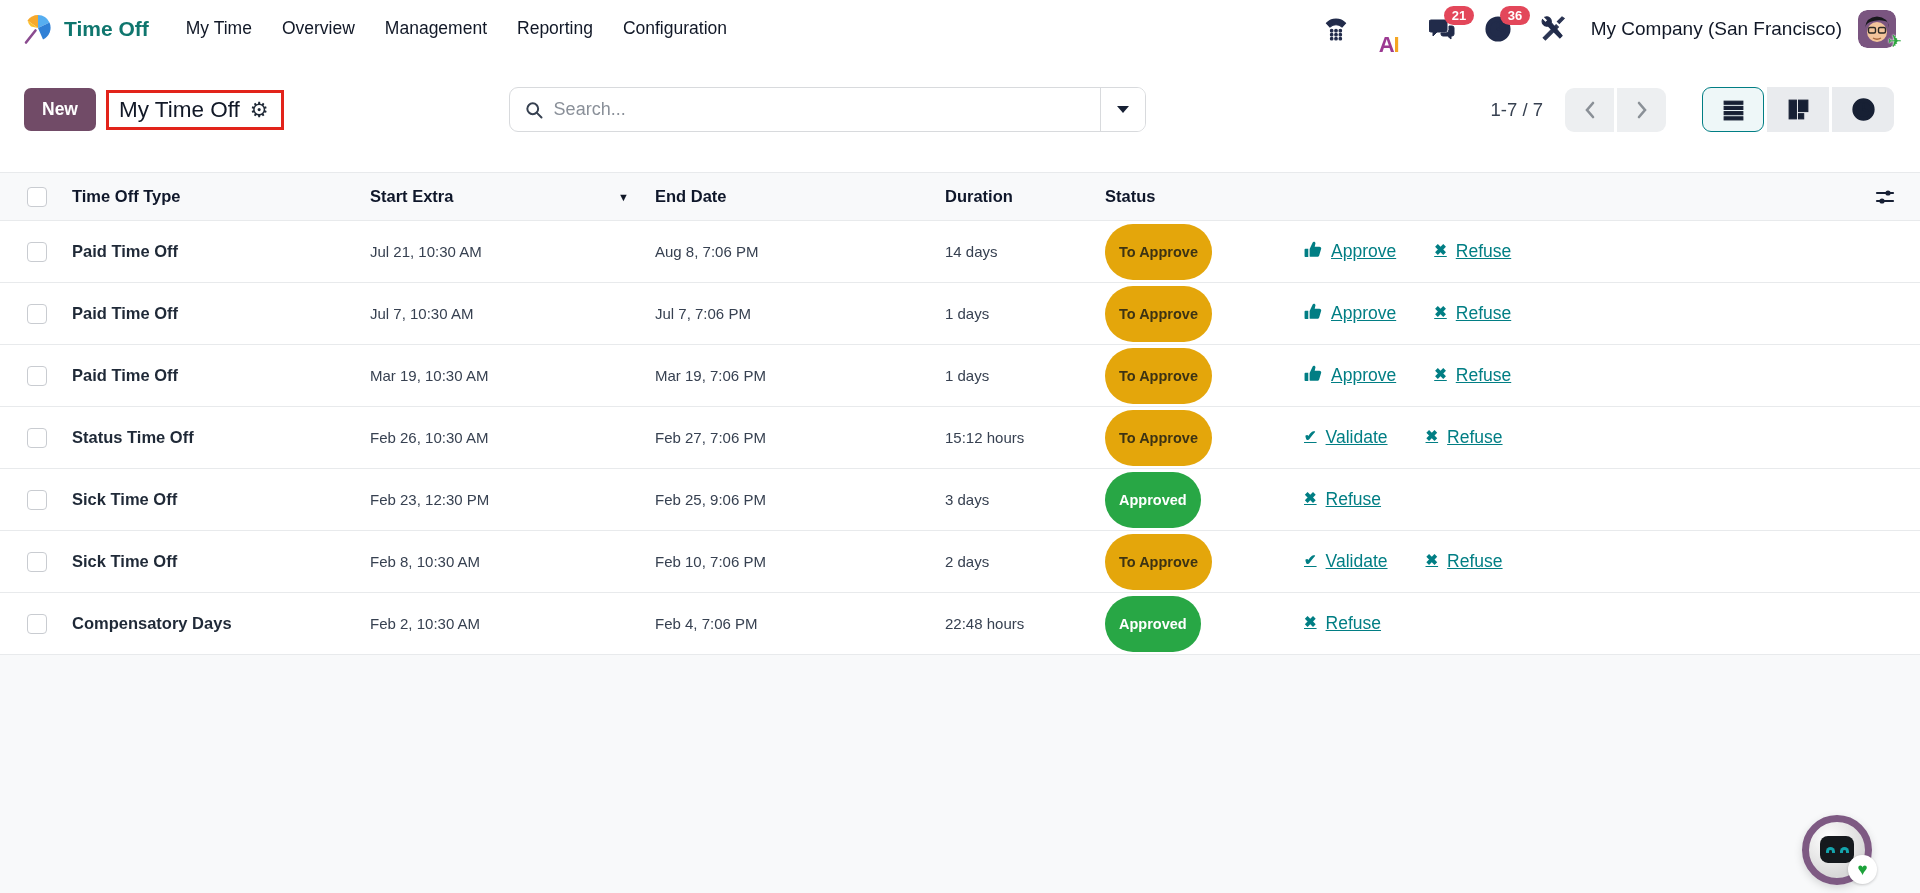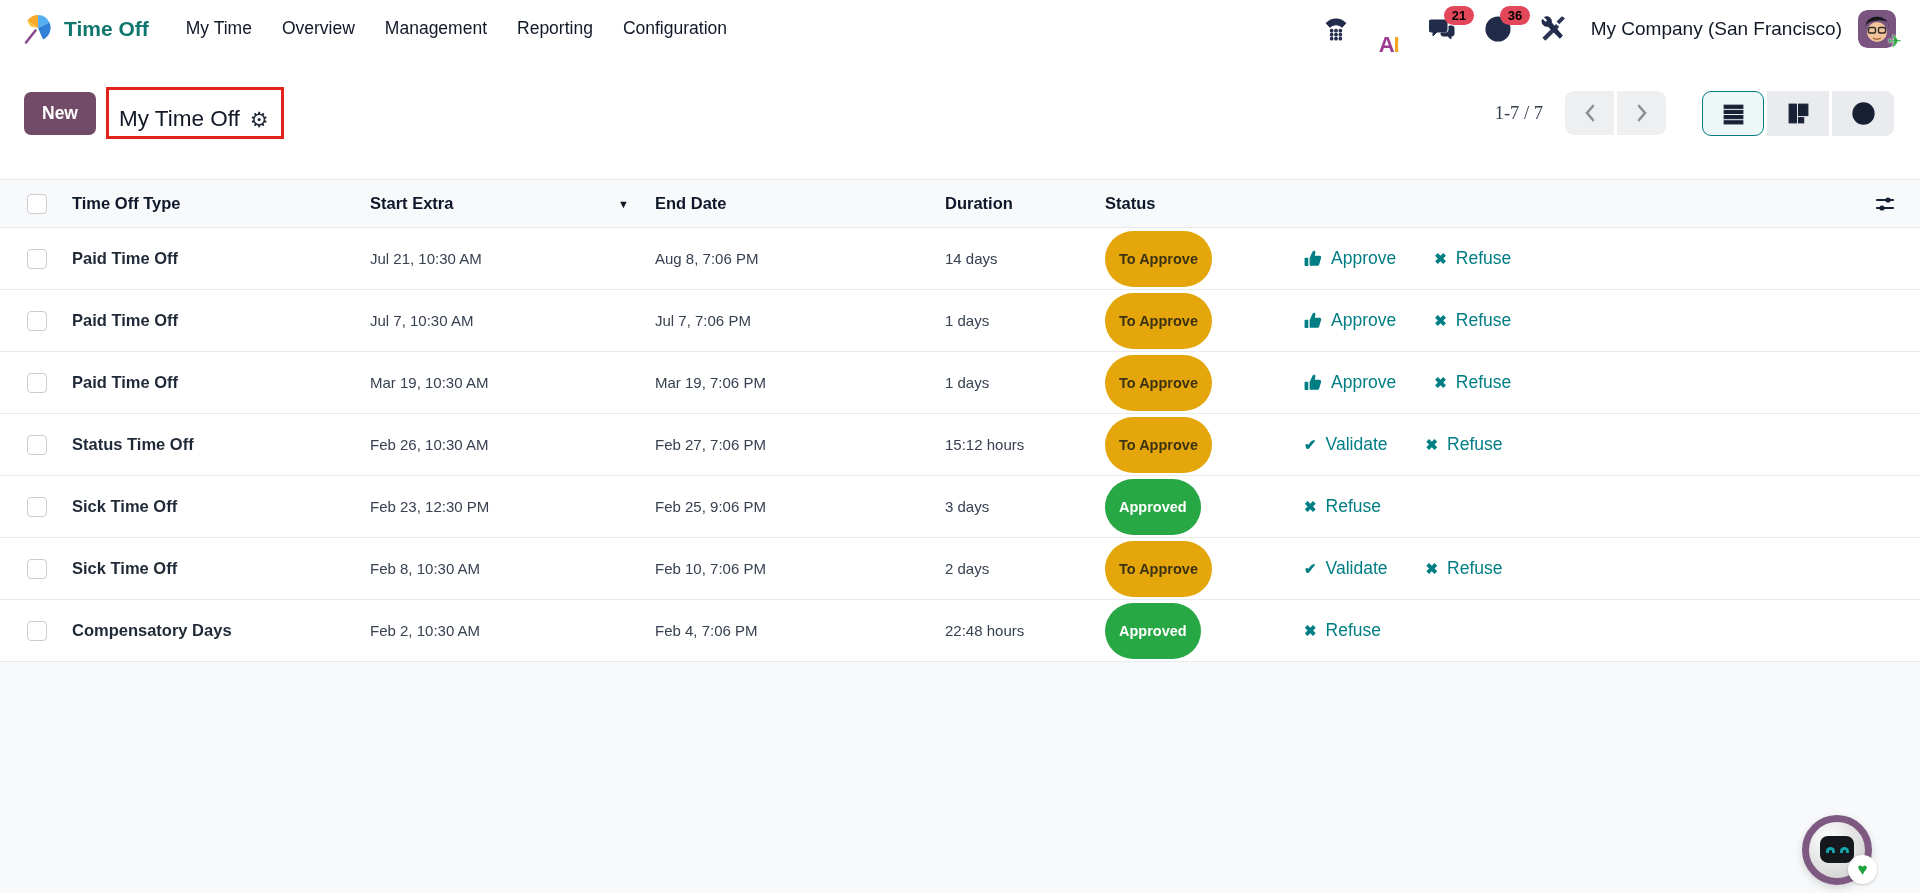--- a/index.html
+++ b/index.html
@@ -14,52 +14,52 @@
   .navbar { height:57px; background:#fff; display:flex; align-items:center;
             justify-content:space-between; padding:0 24px 0 22px; flex:0 0 auto; }
   .nav-left { display:flex; align-items:center; }
   .app-logo { width:32px; height:32px; margin-right:10px; cursor:pointer; }
   .brand { font-size:21px; font-weight:bold; color:#0f766e; margin-right:22px; cursor:pointer; }
   .nav-item { font-size:17.5px; color:#111827; padding:10px 15px; cursor:pointer; border-radius:6px; }
 
   .systray { display:flex; align-items:center; }
   .sys-btn { position:relative; margin-left:30px; cursor:pointer; display:flex; align-items:center; }
   .sys-svg { width:26px; height:26px; fill:#212b4a; stroke:#212b4a; }
-  .count-badge { position:absolute; top:-10px; left:15px; background:#e3475a; color:#000000;
+  .count-badge { position:absolute; top:-10px; left:15px; background:#e3475a; color:#ffffff;
     font-size:13px; font-weight:bold; border-radius:12px; padding:2px 8px; line-height:1.2; }
   .ai-letters { font-size:22px; font-weight:bold; letter-spacing:-1px;margin-top:33px; }
   .ai-a { color:#9c3a92; } .ai-i { color:#f5a623; }
   .company-name { font-size:19px; color:#111827; margin-left:24px; cursor:pointer; white-space:nowrap; }
   .avatar-wrap { position:relative; margin-left:16px; cursor:pointer; }
   .avatar { width:38px; height:38px; border-radius:9px; display:block; }
   .plane-badge { position:absolute; right:-6px; bottom:-4px; color:#2aa63c; font-size:17px;
     text-shadow:0 0 2px #fff, 0 0 2px #fff; }
 
   
   .control-panel { background:#fff; display:flex; align-items:center; justify-content:space-between;
     padding:30px 26px 24px 24px; flex:0 0 auto; }
   .cp-left { display:flex; align-items:center; }
   .btn-new { background:#714B67; color:#fff; border:none; border-radius:7px; font-family:inherit;
     font-size:17.5px; font-weight:bold; padding:11px 18px; cursor:pointer; }
-  .annotation-box { display:flex; align-items:center; border:3px solid #e2231a; padding:16px 12px 4px 10px;
+  .annotation-box { display:flex; align-items:center; border:3px solid #e2231a; padding:4px 12px 4px 10px;
     margin-left:10px; gap:10px; }
   .breadcrumb-title { font-size:22.5px; color:#111827; white-space:nowrap; }
   .gear-btn { font-size:21px; color:#1f2937; cursor:pointer; line-height:1; }
 
   .search-group { display:flex; width:637px; height:45px; border:1px solid #d8dadd; border-radius:9px;
     background:#fff; overflow:hidden; margin-left:-120px; }
   .search-box { display:flex; align-items:center; flex:1; padding:0 14px; gap:10px; }
   .search-box svg { width:20px; height:20px; flex:0 0 auto; }
   .search-input { border:none; outline:none; flex:1; font-family:inherit; font-size:18px; color:#374151; }
   .search-input::placeholder { color:#8a9099; }
   .search-toggle { width:45px; border:none; border-left:1px solid #d8dadd; background:#fff;
     cursor:pointer; display:flex; align-items:center; justify-content:center; }
 
   .cp-right { display:flex; align-items:center; gap:22px; }
-  .pager-text { font-size:18.5px; color:#374151; cursor:pointer; white-space:nowrap;font-family:Liberation Serif, serif; }
+  .pager-text { font-size:18.5px; color:#374151; cursor:pointer; white-space:nowrap; }
   .pager-btns { display:flex; gap:3px; }
   .pager-btn { width:49px; height:44px; background:#edeff1; border:none; cursor:pointer;
     display:flex; align-items:center; justify-content:center; }
   .pager-btn:first-child { border-radius:9px 0 0 9px; }
   .pager-btn:last-child { border-radius:0 9px 9px 0; }
   .view-switcher { display:flex; gap:3px; margin-left:14px; }
   .vs-btn { width:62px; height:45px; background:#e9ebee; border:1px solid transparent; cursor:pointer;
     display:flex; align-items:center; justify-content:center; }
   .vs-btn:first-child { border-radius:9px 0 0 9px; }
   .vs-btn:last-child { border-radius:0 9px 9px 0; }
@@ -79,21 +79,21 @@
   .hcell { cursor:pointer; }
   .sort-caret { font-size:11px; color:#111827; margin-left:auto; margin-right:16px; }
   .chk { width:20px; height:20px; border:1.5px solid #c9ccd1; border-radius:4px; background:#fff; cursor:pointer; }
   .cell-type { font-weight:bold; color:#1f2937; font-size:16.5px; }
   .cell-text { color:#374151; font-size:15px; }
   .status-badge { border-radius:999px; padding:20px 14px; font-size:14.5px; font-weight:bold; white-space:nowrap; }
   .badge-warning { background:#e4a60b; color:#3d3313; }
   .badge-success { background:#28a745; color:#fff; }
   .c-actions { padding-left:9px; gap:38px; }
   .action-link { background:none; border:none; color:#017e84; font-family:inherit; font-size:17.5px;
-    font-weight:500; display:flex; align-items:center; gap:9px; cursor:pointer; }
+    font-weight:500; display:flex; gap:9px; cursor:pointer;text-decoration:underline; }
   .act-glyph { font-size:15px; font-weight:bold; }
   .act-svg { fill:#017e84; }
   .c-settings { justify-content:center; cursor:pointer; }
   .fill-rest { flex:1; background:#f8f9fa; }
 
   
   .livechat { position:fixed; right:48px; bottom:8px; width:70px; height:70px; border-radius:50%;
     background:radial-gradient(circle at 35% 30%, #ffffff, #d8d8d8 70%);
     border:7px solid #7e5a83; cursor:pointer; box-shadow:0 3px 8px rgba(0,0,0,.15); }
   .bot-face { position:absolute; left:50%; top:50%; transform:translate(-50%,-52%);
@@ -182,20 +182,34 @@
 
 <section class="control-panel">
   <div class="cp-left">
     <button class="btn-new">New</button>
     <div class="annotation-box">
       <span class="breadcrumb-title">My Time Off</span>
       <span class="gear-btn">⚙</span>
     </div>
   </div>
 
+  <div class="search-group">
+    <div class="search-box">
+      <svg viewBox="0 0 24 24" fill="none" stroke="#374151" stroke-width="2.4" stroke-linecap="round">
+        <circle cx="10.5" cy="10.5" r="6.5"></circle>
+          <line x1="15.5" y1="15.5" x2="21" y2="21"></line>
+      </svg>
+      <input class="search-input" type="text" placeholder="Search..." style="">
+    </div>
+    <button class="search-toggle">
+      <svg width="14" height="9" viewBox="0 0 14 9">
+          <path d="M1 1 L7 8 L13 1 Z" fill="#172034"></path>
+        </svg>
+    </button>
+  </div>
 
   <div class="cp-right">
     <span class="pager-text">1-7 / 7</span>
     <div class="pager-btns">
       <button class="pager-btn">
         <svg width="12" height="18" viewBox="0 0 12 18" fill="none" stroke="#8a9097" stroke-width="2.6" stroke-linecap="round">
             <polyline points="9,2 3,9 9,16"></polyline>
           </svg>
       </button>
       <button class="pager-btn">

